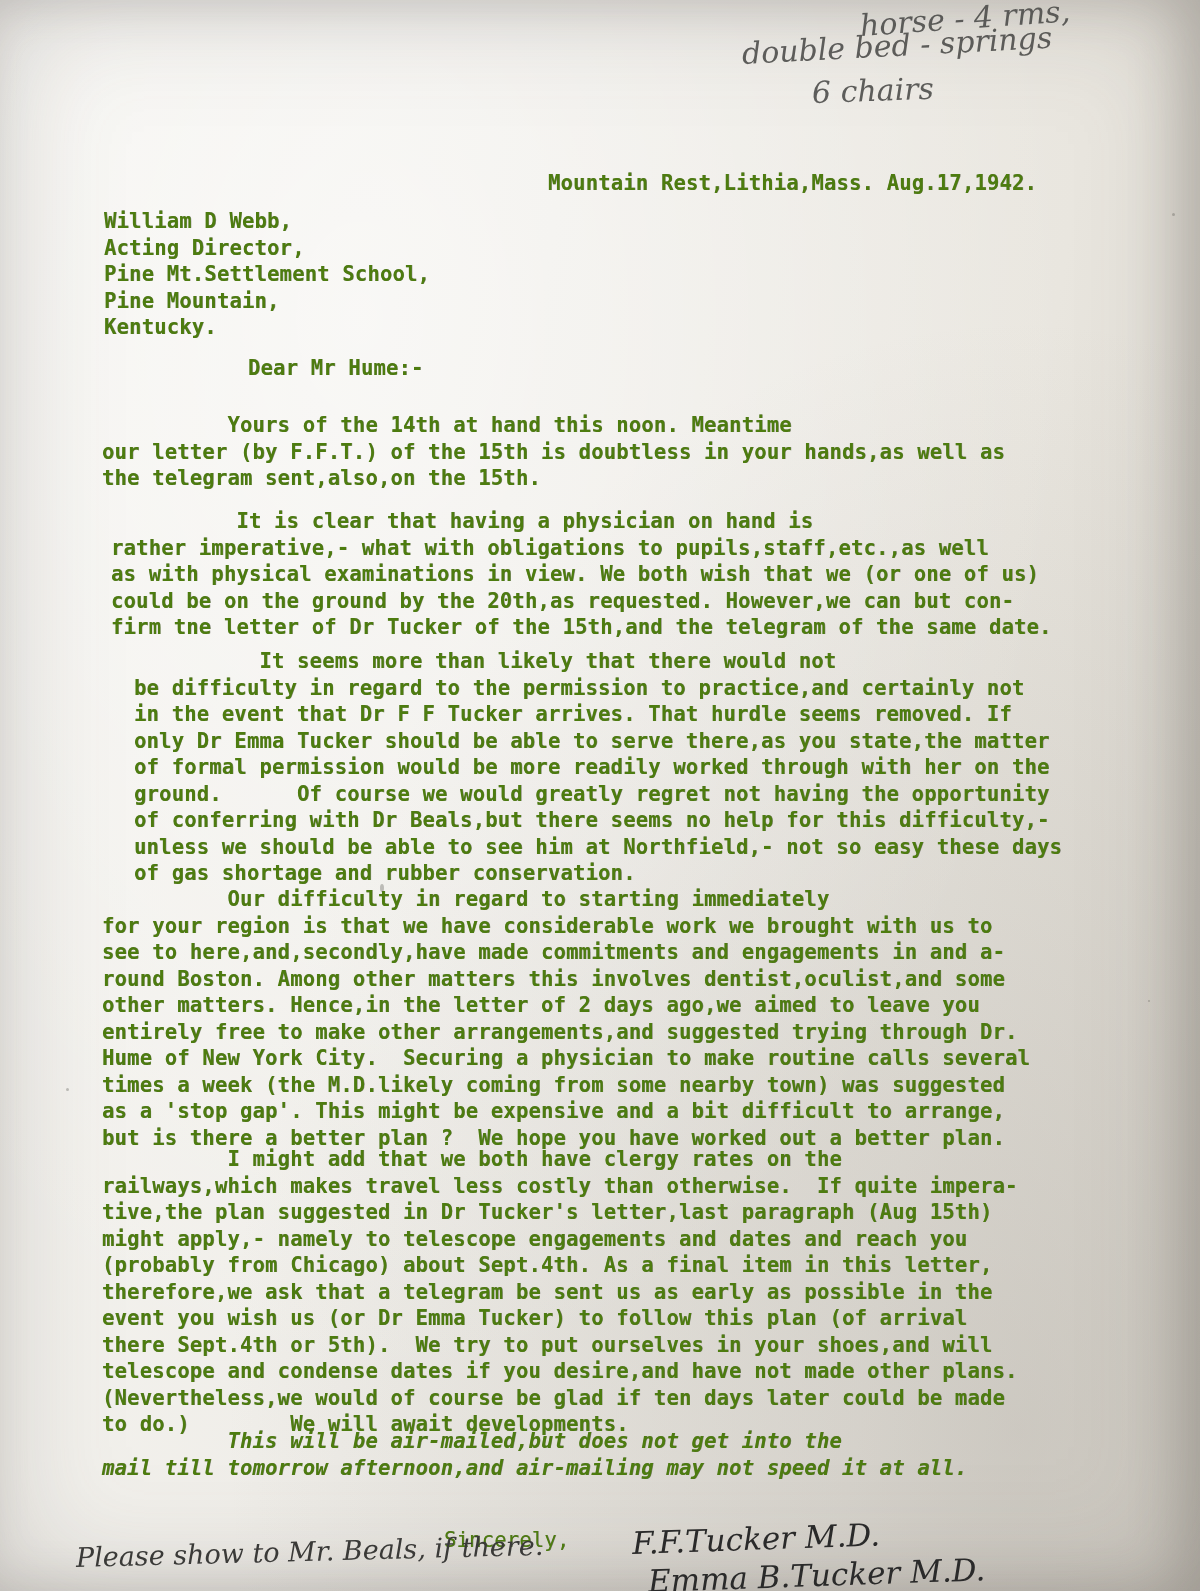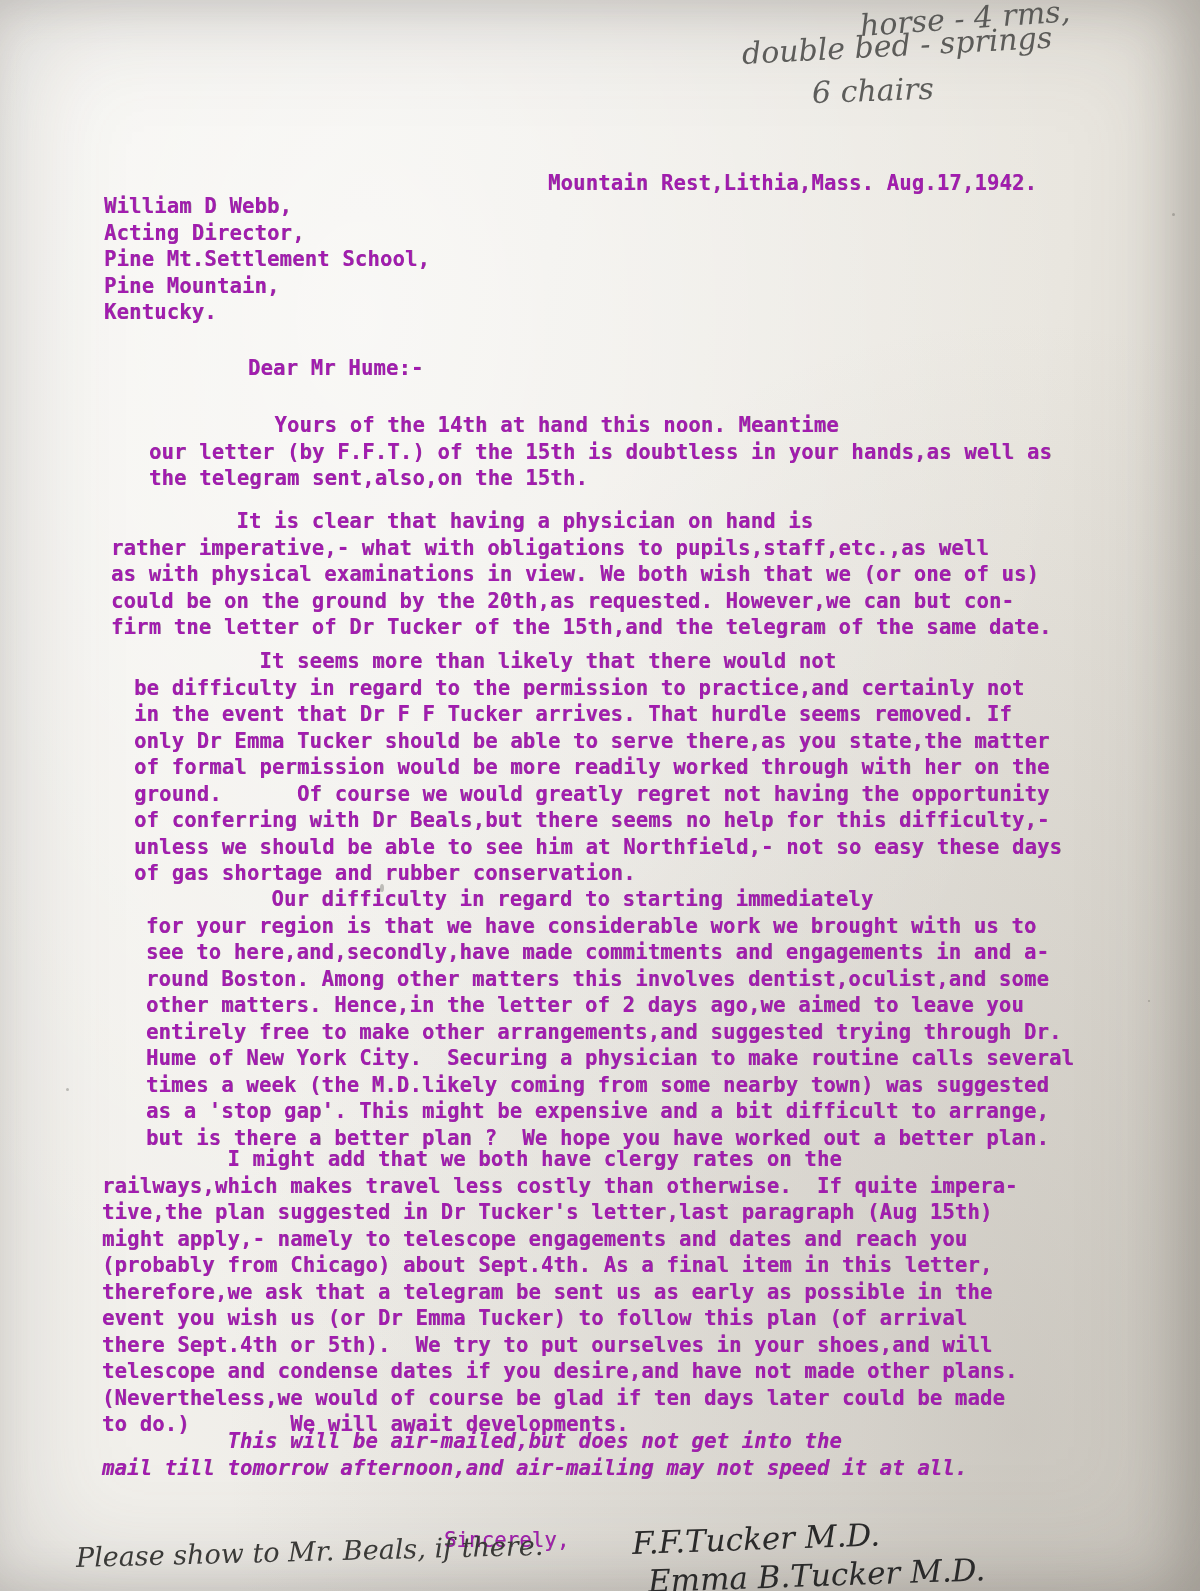--- a/index.html
+++ b/index.html
@@ -36,37 +36,37 @@
   .sheet {
     position: absolute;
     inset: 0;
     z-index: 3;
   }
 
   
   .tw {
     position: absolute;
     font-family: "DejaVu Sans Mono", monospace;
-    color: #a21caf;
+    color: #4d7c0f;
     font-size: 20.5px;
     line-height: 26.5px;
     letter-spacing: 0.2px;
     white-space: pre;
     text-shadow: 0.4px 0.4px 0 rgba(20,20,20,0.45);
   }
 
   .dateline { left: 548px; top: 170px; font-weight: 700; }
-  .addressee { left: 104px; top: 193px; font-weight: 700; }
+  .addressee { left: 104px; top: 208px; font-weight: 700; }
   .salutation { left: 248px; top: 355px; font-weight: 700; }
 
   .para { left: 102px; font-weight: 700; }
-  .p1 { top: 412px; margin-left: 47px; }
+  .p1 { top: 412px; }
   .p2 { top: 508px; margin-left: 9px; }
   .p3 { top: 648px; margin-left: 32px; }
-  .p4 { top: 886px; margin-left: 44px; }
+  .p4 { top: 886px; }
   .p5 { top: 1146px; }
   .p6 { top: 1428px; font-style: italic; }
   .closing { left: 444px; top: 1527px; font-weight: 400; }
 
   
   .hand {
     position: absolute;
     font-family: "DejaVu Serif", serif;
     font-style: italic;
     color: #4a4a48;

